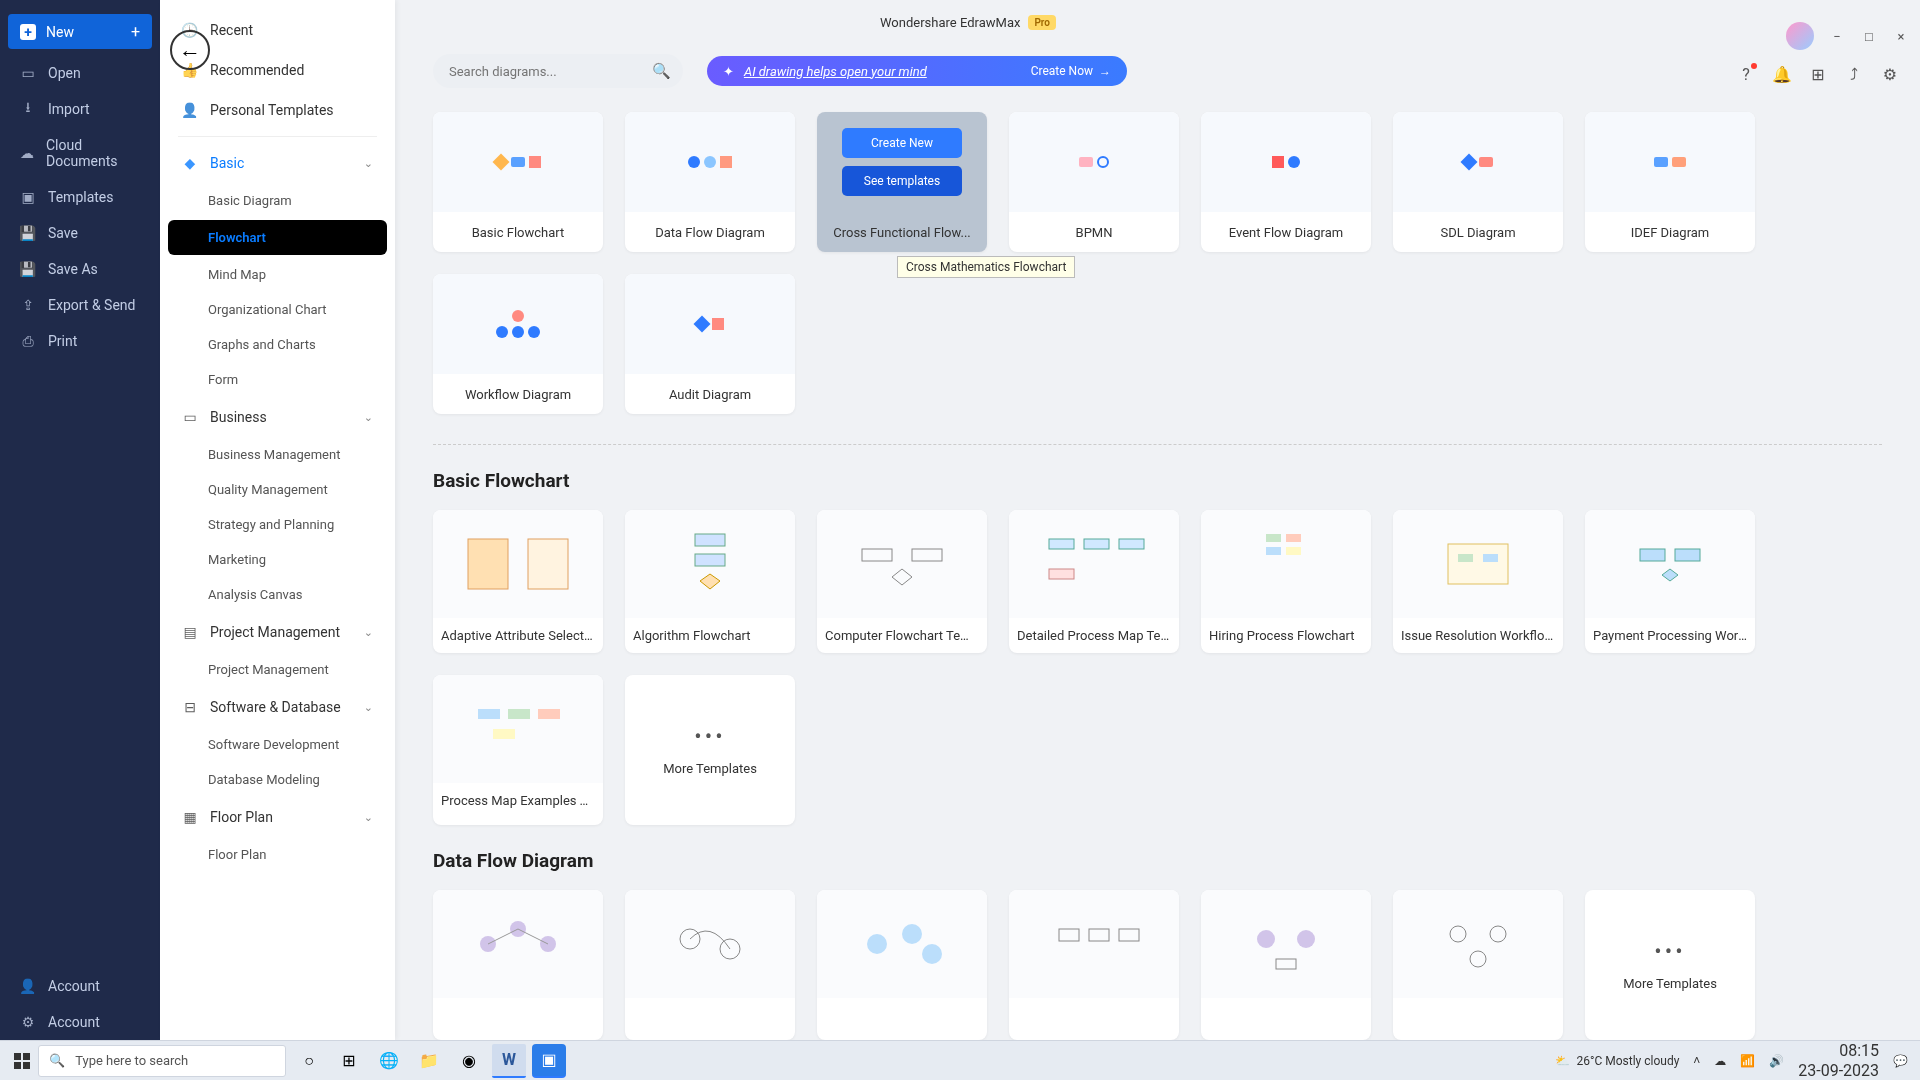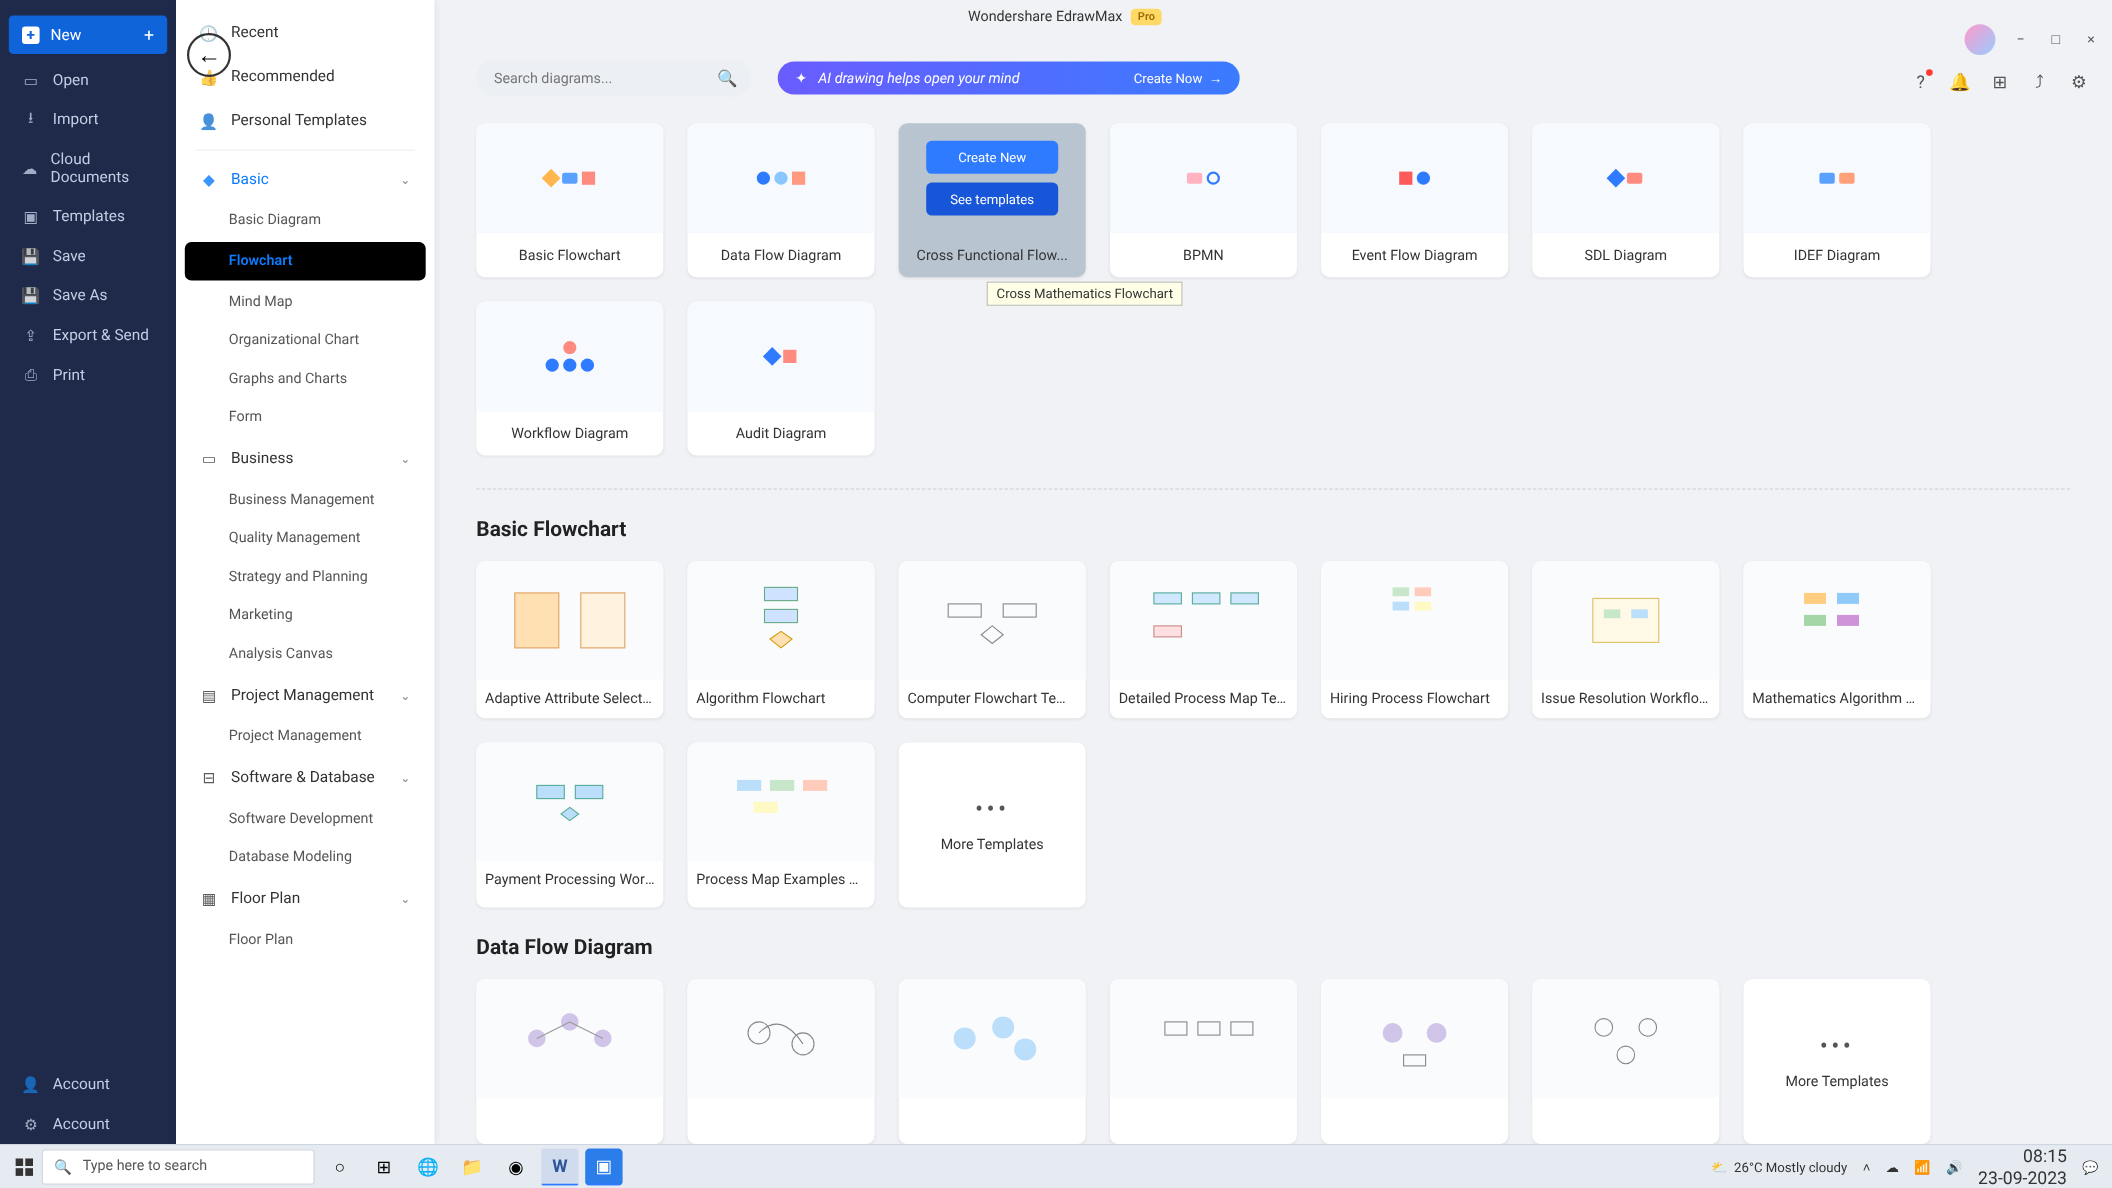--- a/index.html
+++ b/index.html
@@ -15,21 +15,21 @@
 .icon-sm { width: 16px; height: 16px; display: inline-flex; align-items: center; justify-content: center; opacity: 0.8; }
 .mid-panel { width: 235px; background: #fff; box-shadow: 2px 0 5px rgba(0,0,0,0.05); display: flex; flex-direction: column; padding: 10px 0; overflow-y: auto; position: relative; z-index: 2; }
 .mid-item { display: flex; align-items: center; gap: 12px; padding: 12px 22px; font-size: 14px; color: #333; cursor: pointer; }
 .mid-section-head { display: flex; align-items: center; gap: 12px; padding: 12px 22px; font-size: 14px; color: #333; cursor: pointer; justify-content: space-between; }
 .mid-section-head.active { color: #0a7cff; }
 .mid-section-head .head-left { display: flex; align-items: center; gap: 12px; }
 .mid-subitem { padding: 10px 22px 10px 48px; font-size: 13px; color: #555; cursor: pointer; }
 .mid-subitem.active { background: #000000; color: #0a7cff; font-weight: 600; border-radius: 6px; margin: 2px 8px; padding-left: 40px; }
 .mid-divider { height: 1px; background: #eee; margin: 6px 18px; }
 .content { flex: 1; display: flex; flex-direction: column; overflow-y: auto; padding: 0 8px; }
-.titlebar { height: 30px; display: flex; align-items: center; justify-content: center; position: absolute; top: 0; left: 16px; right: 0; pointer-events: none; }
+.titlebar { height: 30px; display: flex; align-items: flex-end; justify-content: center; position: absolute; top: 0; left: 16px; right: 0; pointer-events: none; }
 .titlebar .title { font-size: 13px; color: #333; display: flex; align-items: center; gap: 8px; }
 .pro-badge { background: #ffd966; color: #a06800; font-size: 10px; padding: 2px 6px; border-radius: 4px; font-weight: 600; }
 .titlebar-right { position: absolute; right: 10px; top: 22px; display: flex; align-items: center; gap: 14px; }
 .titlebar-btn { width: 18px; height: 18px; display: flex; align-items: center; justify-content: center; color: #555; font-size: 13px; cursor: pointer; }
 .avatar { width: 28px; height: 28px; border-radius: 50%; background: linear-gradient(135deg,#f9c,#9cf); }
 .toolbar-row { display: flex; align-items: center; gap: 24px; padding: 54px 30px 14px 30px; }
 .search-box { position: relative; width: 250px; }
 .search-box input { width: 100%; height: 34px; border: none; background: #eceff3; border-radius: 17px; padding: 0 38px 0 16px; font-size: 13px; color: #666; outline: none; }
 .search-box .search-icon { position: absolute; right: 12px; top: 8px; font-size: 15px; color: #888; }
 .ai-banner { flex: 0 0 420px; height: 30px; border-radius: 15px; background: linear-gradient(90deg,#6a5cff,#3a7bff); color: #fff; display: flex; align-items: center; justify-content: space-between; padding: 0 16px; font-size: 13px; }
@@ -212,21 +212,21 @@
     </div>
 
     <div class="toolbar-row">
       <div class="search-box">
         <input type="text" placeholder="Search diagrams..." style="">
         <span class="search-icon">🔍</span>
       </div>
       <div class="ai-banner">
         <span style="display:flex;align-items:center;gap:10px;">
           <span>✦</span>
-          <span style="font-style:italic;">AI drawing helps open your mind</span>
+          <span style="font-style:italic;text-decoration:underline;">AI drawing helps open your mind</span>
         </span>
         <span class="create-now">
           <span>Create Now</span>
           <span>→</span>
         </span>
       </div>
     </div>
 
     <div class="top-icons-row">
       <div class="top-icon">?<span class="red-dot"></span></div>
@@ -382,31 +382,20 @@
         </div>
       <div class="template-card">
           <div class="template-thumb">
             <svg width="120" height="70">
               <rect x="30" y="15" width="60" height="40" fill="#fff9e6" stroke="#e0c060"></rect>
               <rect x="40" y="25" width="15" height="8" fill="#c8e6c9"></rect>
               <rect x="65" y="25" width="15" height="8" fill="#bbdefb"></rect>
             </svg>
           </div>
           <div class="template-label">Issue Resolution Workflow ...</div>
-        </div>
-      <div class="template-card">
-          <div class="template-thumb">
-            <svg width="120" height="70">
-              <rect x="30" y="10" width="20" height="10" fill="#ffcc80"></rect>
-              <rect x="60" y="10" width="20" height="10" fill="#90caf9"></rect>
-              <rect x="30" y="30" width="20" height="10" fill="#a5d6a7"></rect>
-              <rect x="60" y="30" width="20" height="10" fill="#ce93d8"></rect>
-            </svg>
-          </div>
-          <div class="template-label">Mathematics Algorithm Fl...</div>
         </div>
       <div class="template-card">
           <div class="template-thumb">
             <svg width="120" height="70">
               <rect x="30" y="20" width="25" height="12" fill="#bbdefb" stroke="#5a9"></rect>
               <rect x="65" y="20" width="25" height="12" fill="#bbdefb" stroke="#5a9"></rect>
               <polygon points="60,40 68,46 60,52 52,46" fill="#bbdefb" stroke="#5a9"></polygon>
             </svg>
           </div>
           <div class="template-label">Payment Processing Workf...</div>

